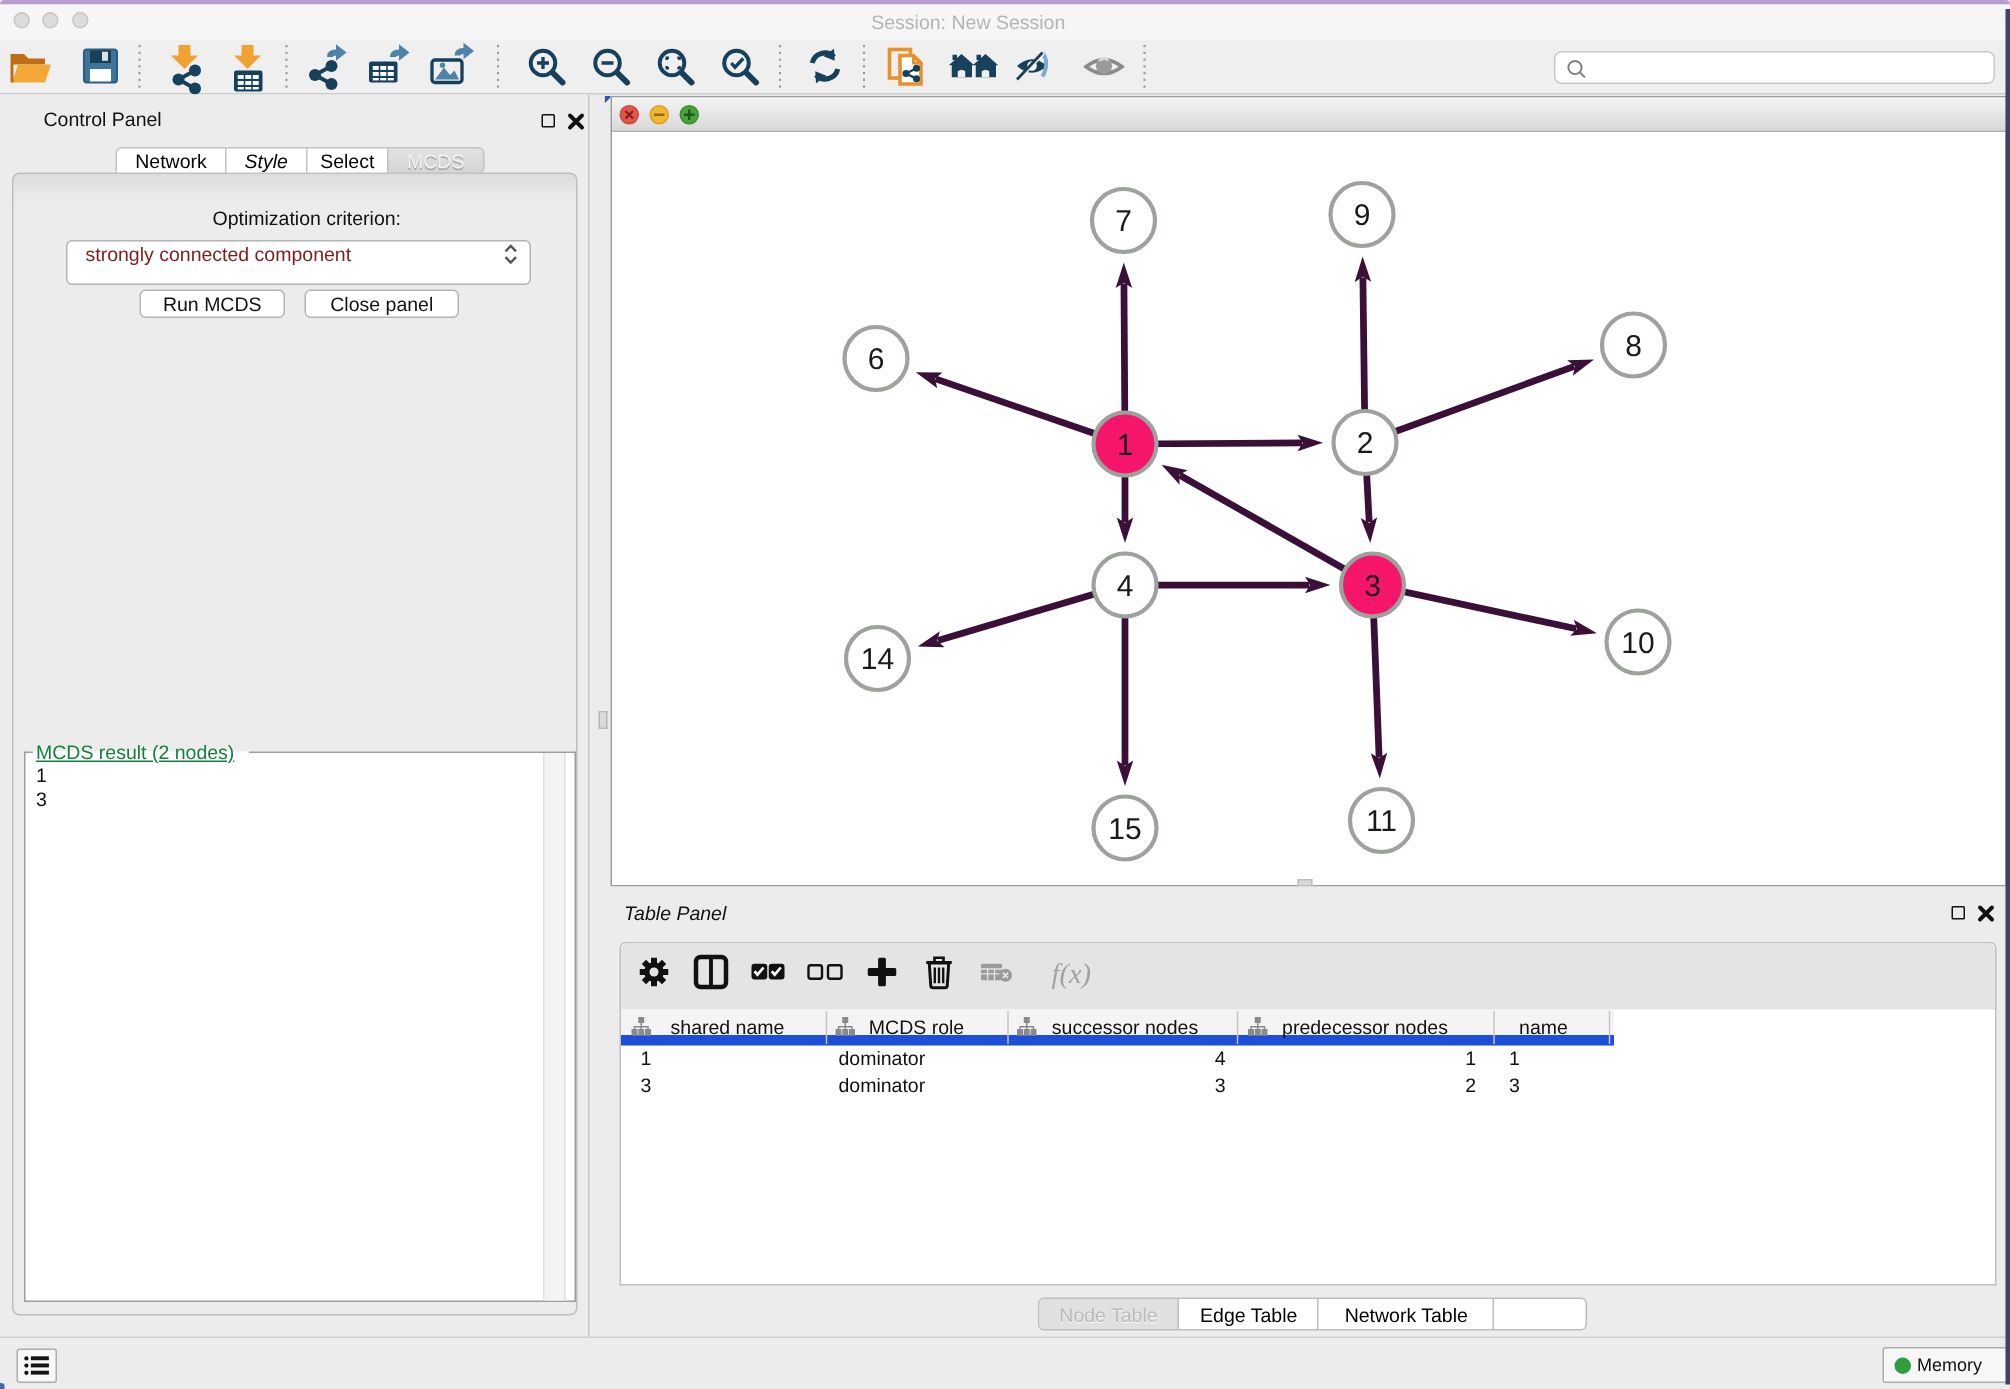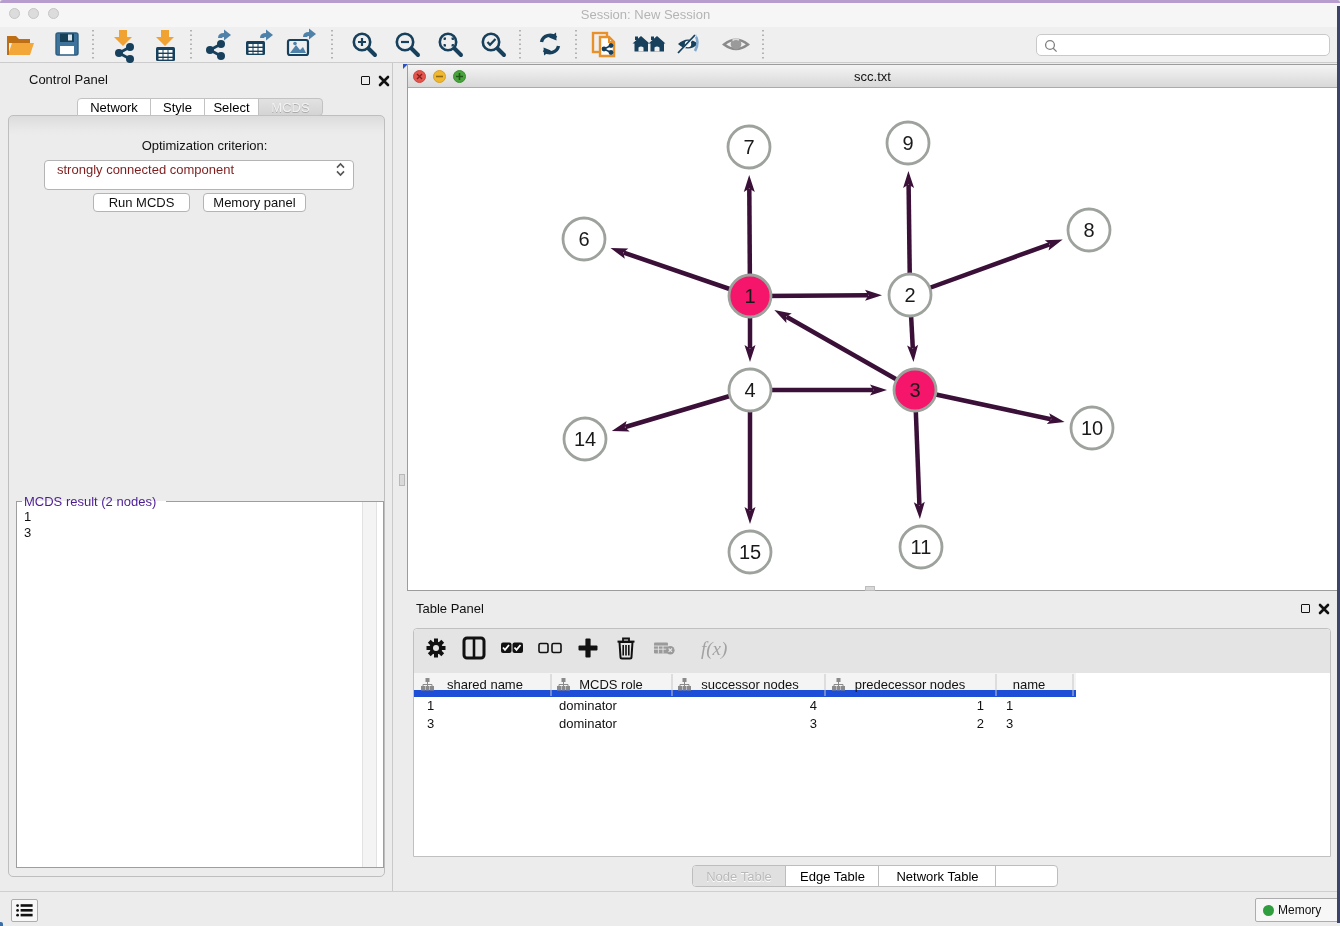--- a/index.html
+++ b/index.html
@@ -187,39 +187,39 @@
   <div class="abs" style="left:29px;top:9px;font-size:13px;color:#111;">Control Panel</div>
   <div class="abs" style="left:361px;top:13px;width:9px;height:9px;border:1.5px solid #111;border-radius:1px;"></div>
   <svg class="abs" width="12" height="12" style="left:378px;top:12px" viewBox="0 0 12 12">
       <path d="M2 2 L10 10 M10 2 L2 10" stroke="#111" stroke-width="2.6" stroke-linecap="round"></path>
     </svg>
 
   <div class="abs" style="left:8px;top:52px;width:377px;height:762px;border:1px solid #BEBEBE;border-radius:5px;background:linear-gradient(#DCDCDC 0px,#E9E9E9 14px,#ECECEC 20px);"></div>
 
   <div class="abs" style="left:77px;top:35px;width:246px;height:18px;">
     <div class="abs" style="left:0;top:0;width:74px;height:18px;background:#FFFFFF;border:1px solid #C2C2C2;border-radius:4px 0 0 0;font-size:13px;text-align:center;line-height:17px;">Network</div>
-    <div class="abs" style="left:73px;top:0;width:55px;height:18px;background:#FFFFFF;border:1px solid #C2C2C2;font-size:13px;text-align:center;line-height:17px;">Style</div>
+    <div class="abs" style="left:73px;top:0;width:55px;height:18px;background:#FFFFFF;border:1px solid #C2C2C2;font-size:13px;text-align:center;line-height:17px;font-style:italic;">Style</div>
     <div class="abs" style="left:127px;top:0;width:55px;height:18px;background:#FFFFFF;border:1px solid #C2C2C2;font-size:13px;text-align:center;line-height:17px;">Select</div>
     <div class="abs" style="left:181px;top:0;width:65px;height:18px;background:linear-gradient(#E2E2E2,#D4D4D4);border:1px solid #C2C2C2;border-radius:0 4px 4px 0;font-size:13px;text-align:center;line-height:17px;color:#F2F2F2;text-shadow:0 1px 0 #AAA;">MCDS</div>
   </div>
 
   <div class="abs" style="left:0;top:75px;width:393px;text-align:center;font-size:13px;color:#111;padding-left:16px;">Optimization criterion:</div>
   <div class="abs" style="left:44px;top:97px;width:310px;height:30px;background:#FFFFFF;border:1px solid #B4B4B4;border-radius:4px;font-size:13px;line-height:17px;padding-left:12px;color:#7f1d1d;">strongly connected component
     <svg width="11" height="15" style="position:absolute;right:7px;top:1px" viewBox="0 0 11 15">
         <path d="M2 5.6 L5.5 2 L9 5.6" fill="none" stroke="#555" stroke-width="1.6"></path>
         <path d="M2 9.4 L5.5 13 L9 9.4" fill="none" stroke="#555" stroke-width="1.6"></path>
       </svg>
   </div>
   <div class="abs" style="left:93px;top:130px;width:97px;height:19px;background:#FFFFFF;border:1px solid #B4B4B4;border-radius:4px;font-size:13px;text-align:center;line-height:17px;color:#111;">Run MCDS</div>
-  <div class="abs" style="left:203px;top:130px;width:103px;height:19px;background:#FFFFFF;border:1px solid #B4B4B4;border-radius:4px;font-size:13px;text-align:center;line-height:17px;color:#111;">Memory panel</div>
+  <div class="abs" style="left:203px;top:130px;width:103px;height:19px;background:#FFFFFF;border:1px solid #B4B4B4;border-radius:4px;font-size:13px;text-align:center;line-height:17px;color:#111;">Close panel</div>
 
   <div class="abs" style="left:16px;top:438px;width:368px;height:367px;background:#FFFFFF;border:1px solid #9E9E9E;border-top:none;"></div>
   <div class="abs" style="left:16px;top:438px;width:6px;height:1px;background:#9E9E9E;"></div>
   <div class="abs" style="left:166px;top:438px;width:218px;height:1px;background:#9E9E9E;"></div>
-  <div class="abs" style="left:24px;top:431px;font-size:13px;color:#4c1d95;">MCDS result (2 nodes)</div>
+  <div class="abs" style="left:24px;top:431px;font-size:13px;color:#15803d;text-decoration:underline;">MCDS result (2 nodes)</div>
   <div class="abs" style="left:362px;top:439px;width:15px;height:365px;background:#F4F4F4;border-left:1px solid #E2E2E2;border-right:1px solid #E2E2E2;"></div>
   <div class="abs" style="left:24px;top:446px;font-size:13px;line-height:16px;color:#111;">1<br>3</div>
 </div>
 
 <div class="abs" style="left:399px;top:474px;width:6px;height:12px;background:#DADADA;border:1px solid #B9B9B9;"></div>
 
 <div class="abs" style="left:403px;top:64px;width:5px;height:5px;background:#2B52C0;clip-path:polygon(0 0,100% 0,0 100%);"></div>
 <div class="abs" style="left:407px;top:64px;width:931px;height:527px;border:1px solid #9C9C9C;background:#FFFFFF;">
   <div class="abs" style="left:0;top:0;width:929px;height:23px;background:linear-gradient(#F4F4F4,#D8D8D8);border-bottom:1px solid #ABABAB;">
     <div class="abs" style="left:5px;top:5px;width:13px;height:13px;border-radius:50%;background:#E3544C;border:1px solid #C94840;"></div>
@@ -227,21 +227,20 @@
         <path d="M4 4 L9 9 M9 4 L4 9" stroke="#7E201B" stroke-width="1.4"></path>
       </svg>
     <div class="abs" style="left:25px;top:5px;width:13px;height:13px;border-radius:50%;background:#F0B72F;border:1px solid #D6A028;"></div>
     <svg width="13" height="13" style="position:absolute;left:25px;top:5px" viewBox="0 0 13 13">
         <path d="M3 6.5 L10 6.5" stroke="#8F6A14" stroke-width="1.6"></path>
       </svg>
     <div class="abs" style="left:45px;top:5px;width:13px;height:13px;border-radius:50%;background:#48A33C;border:1px solid #3D8D33;"></div>
     <svg width="13" height="13" style="position:absolute;left:45px;top:5px" viewBox="0 0 13 13">
         <path d="M6.5 3 L6.5 10 M3 6.5 L10 6.5" stroke="#1E5717" stroke-width="1.6"></path>
       </svg>
-    <div class="abs" style="left:0;top:4px;width:929px;text-align:center;font-size:13px;color:#111;">scc.txt</div>
   </div>
 
   <svg class="abs" width="929" height="502" style="left:0;top:23px;" viewBox="0 0 929 502" id="graphsvg">
   <g stroke="#3A1038" stroke-width="4.5">
   <line x1="342" y1="208" x2="341.3" y2="101.0"></line>
   <line x1="342" y1="208" x2="215.7" y2="164.6"></line>
   <line x1="342" y1="208" x2="460.0" y2="207.3"></line>
   <line x1="342" y1="208" x2="342.0" y2="260.0"></line>
   <line x1="502" y1="207" x2="500.6" y2="97.0"></line>
   <line x1="502" y1="207" x2="641.5" y2="156.3"></line>
@@ -292,21 +291,21 @@
   <text x="177" y="358">14</text>
   <text x="684" y="347">10</text>
   <text x="342" y="471">15</text>
   <text x="513" y="466">11</text>
   </g>
   </svg>
   <div class="abs" style="left:457px;top:521px;width:10px;height:5px;background:#D8D8D8;border:1px solid #BDBDBD;"></div>
 </div>
 
 <div class="abs" style="left:407px;top:591px;width:933px;height:300px;background:#ECECEC;">
-  <div class="abs" style="left:9px;top:10px;font-size:13px;color:#111;">Table Panel</div>
+  <div class="abs" style="left:9px;top:10px;font-size:13px;color:#111;font-style:italic;">Table Panel</div>
   <div class="abs" style="left:894px;top:13px;width:9px;height:9px;border:1.5px solid #111;border-radius:1px;"></div>
   <svg class="abs" width="12" height="12" style="left:911px;top:12px" viewBox="0 0 12 12">
       <path d="M2 2 L10 10 M10 2 L2 10" stroke="#111" stroke-width="2.6" stroke-linecap="round"></path>
     </svg>
 
   <div class="abs" style="left:6px;top:37px;width:918px;height:229px;background:#FFFFFF;border:1px solid #C0C0C0;border-radius:4px 4px 0 0;">
 
     <div class="abs" style="left:0;top:0;width:916px;height:44px;background:#E4E4E4;border-radius:4px 4px 0 0;">
       <svg width="320" height="44" viewBox="0 0 320 44" style="position:absolute;left:0;top:0">
 

